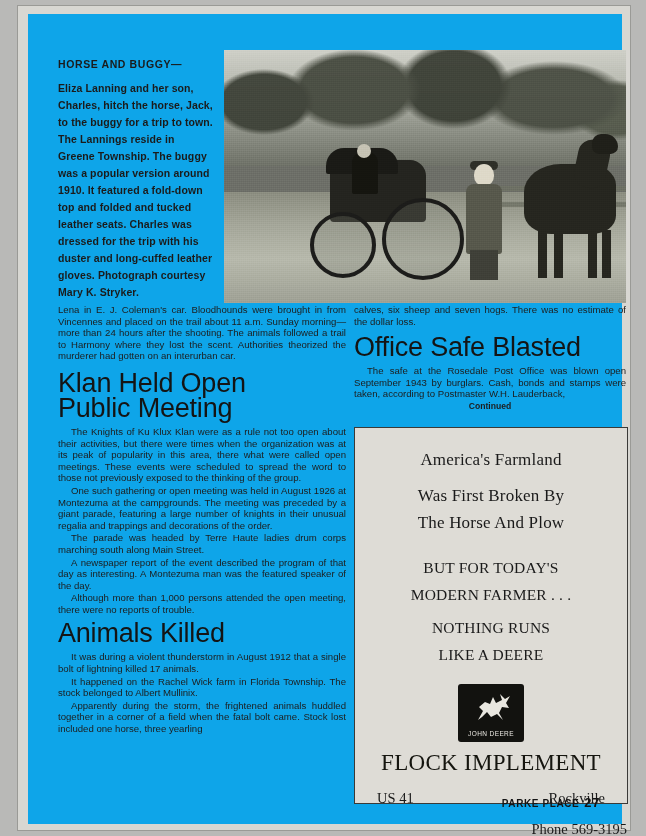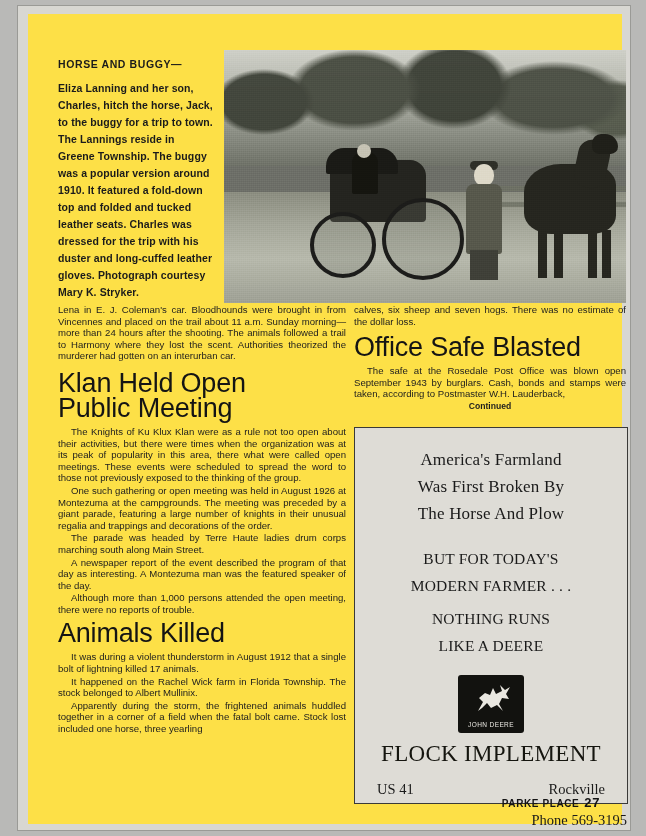--- a/index.html
+++ b/index.html
@@ -25,21 +25,21 @@
     left: 18px;
     top: 6px;
     width: 612px;
     height: 824px;
     background: #d8d7d2;
     box-shadow: 0 0 0 1px #9a9a96;
   }
   .paper-inner {
     position: absolute;
     left: 10px; top: 8px; right: 8px; bottom: 6px;
-    background: #fde047;
+    background: #0ea5e9;
   }
   
   .col-left {
     position: absolute;
     left: 30px;
     top: 290px;
     width: 288px;
   }
   .col-right {
     position: absolute;
@@ -360,21 +360,21 @@
         <p class="body-p">calves, six sheep and seven hogs. There was no estimate of the dollar loss.</p>
 
         <h2 class="headline" style="margin-top:8px;">Office Safe Blasted</h2>
 
         <p class="body-p indent">The safe at the Rosedale Post Office was blown open September 1943 by burglars. Cash, bonds and stamps were taken, according to Postmaster W.H. Lauderback,</p>
         <div class="cont-note">Continued</div>
       </div>
 
       <div class="ad">
         <div class="ad-serif ad-l1">America's Farmland</div>
-        <div class="ad-serif ad-l1" style="margin-top:0;">Was First Broken By</div>
+        <div class="ad-serif ad-l1" style="margin-top:9px;">Was First Broken By</div>
         <div class="ad-serif ad-l1" style="margin-top:0;">The Horse And Plow</div>
 
         <div class="ad-serif ad-l2">BUT FOR TODAY'S</div>
         <div class="ad-serif ad-l2" style="margin-top:0;">MODERN FARMER . . .</div>
         <div class="ad-serif ad-l2" style="margin-top:6px;">NOTHING RUNS</div>
         <div class="ad-serif ad-l2" style="margin-top:0;">LIKE A DEERE</div>
 
         <div class="ad-logo">
           <svg class="deer" width="44" height="34" viewBox="0 0 44 34">
             <path d="M9 30 L14 21 L10 17 L16 12 L21 14 L24 7 L27 13 L33 10 L31 4 L36 9 L41 6 L37 13 L40 18 L33 17 L30 23 L34 30 L28 24 L22 27 L18 22 L13 27 Z" fill="#e9e7e0"></path>

